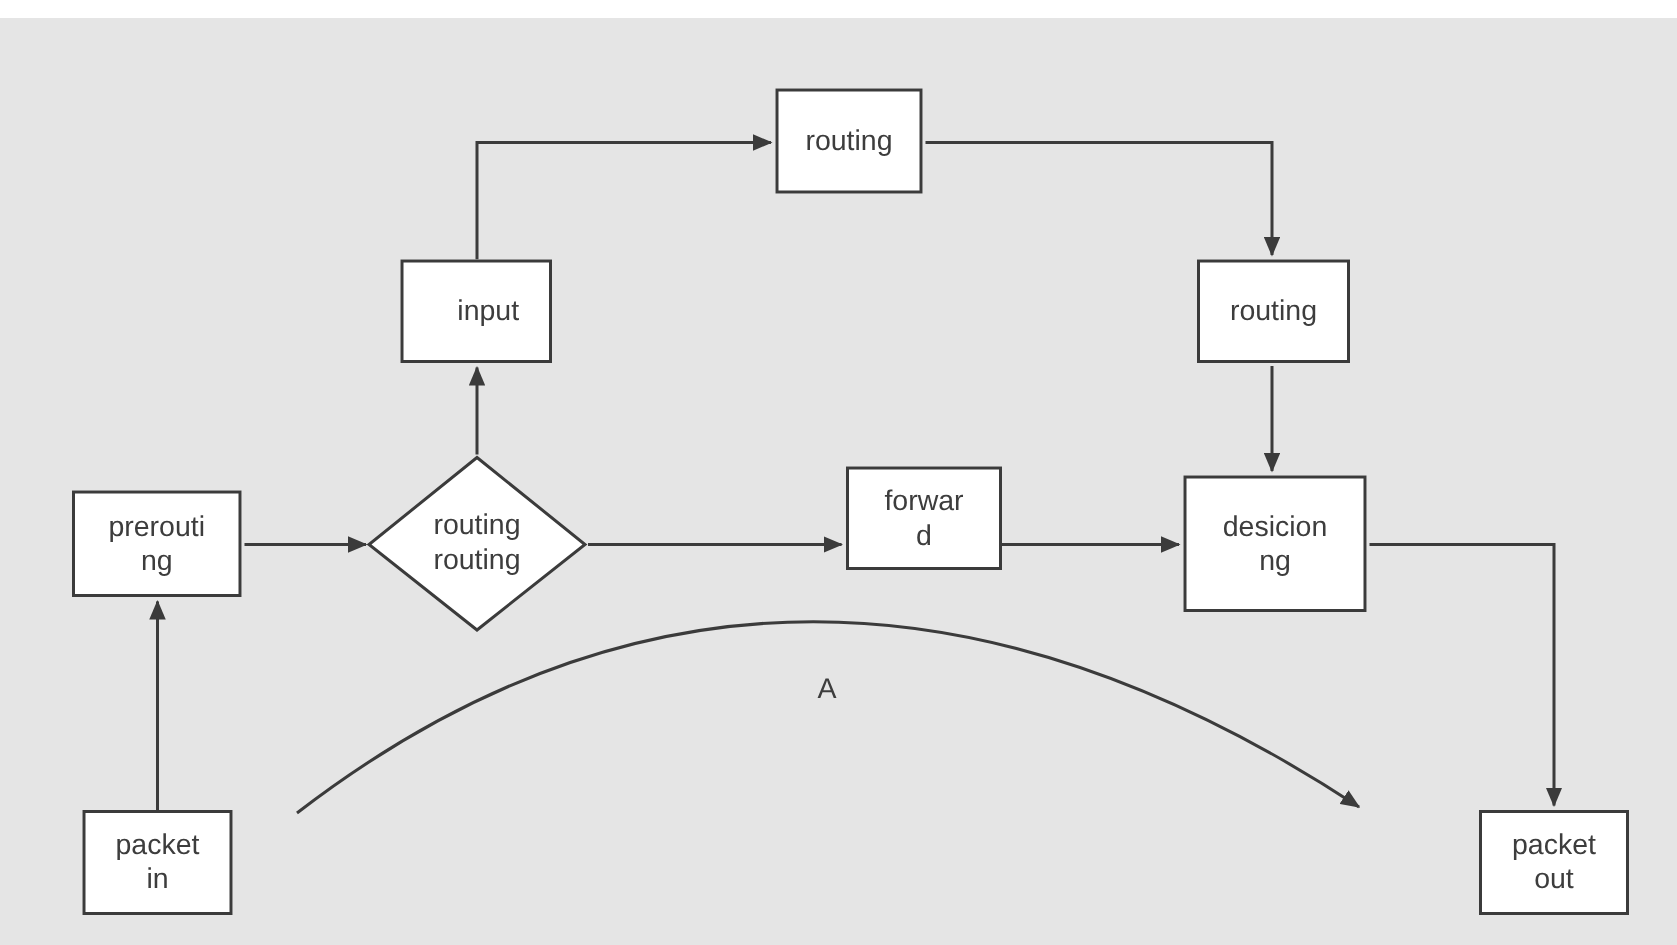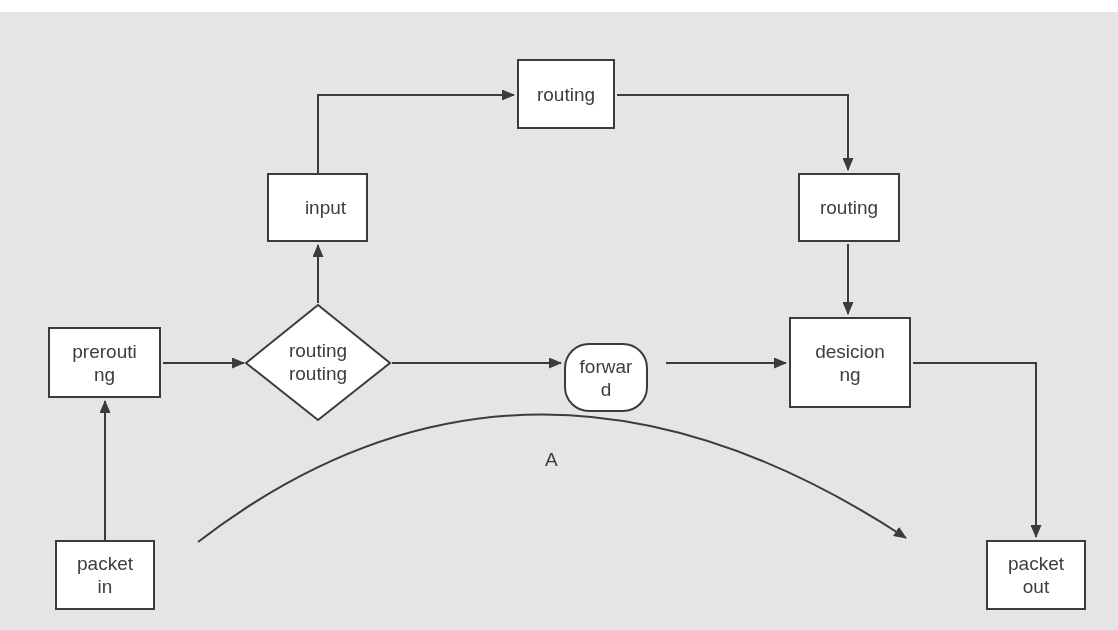--- a/index.html
+++ b/index.html
@@ -36,21 +36,21 @@
     font-size: 19px;
     line-height: 23px;
     text-align: center;
   }
   .node .ln { white-space: nowrap; }
   
   #node-routing     { left: 517px; top: 47px;  width: 98px;  height: 70px; }
   #node-input       { left: 267px; top: 161px; width: 101px; height: 69px; padding-left: 16px; }
   #node-output      { left: 798px; top: 161px; width: 102px; height: 69px; }
   #node-prerouting  { left: 48px;  top: 315px; width: 113px; height: 71px; }
-  #node-forward     { left: 564px; top: 331px; width: 84px; height: 69px; border-radius: 25px; }
+  #node-forward     { left: 564px; top: 299px; width: 104px; height: 69px; }
   #node-postrouting { left: 789px; top: 305px; width: 122px; height: 91px; }
   #node-packet-in   { left: 55px;  top: 528px; width: 100px; height: 70px; }
   #node-packet-out  { left: 986px; top: 528px; width: 100px; height: 70px; }
   
   #diamond-label {
     position: absolute;
     left: 246px;
     top: 327px;
     width: 144px;
     border: none;

